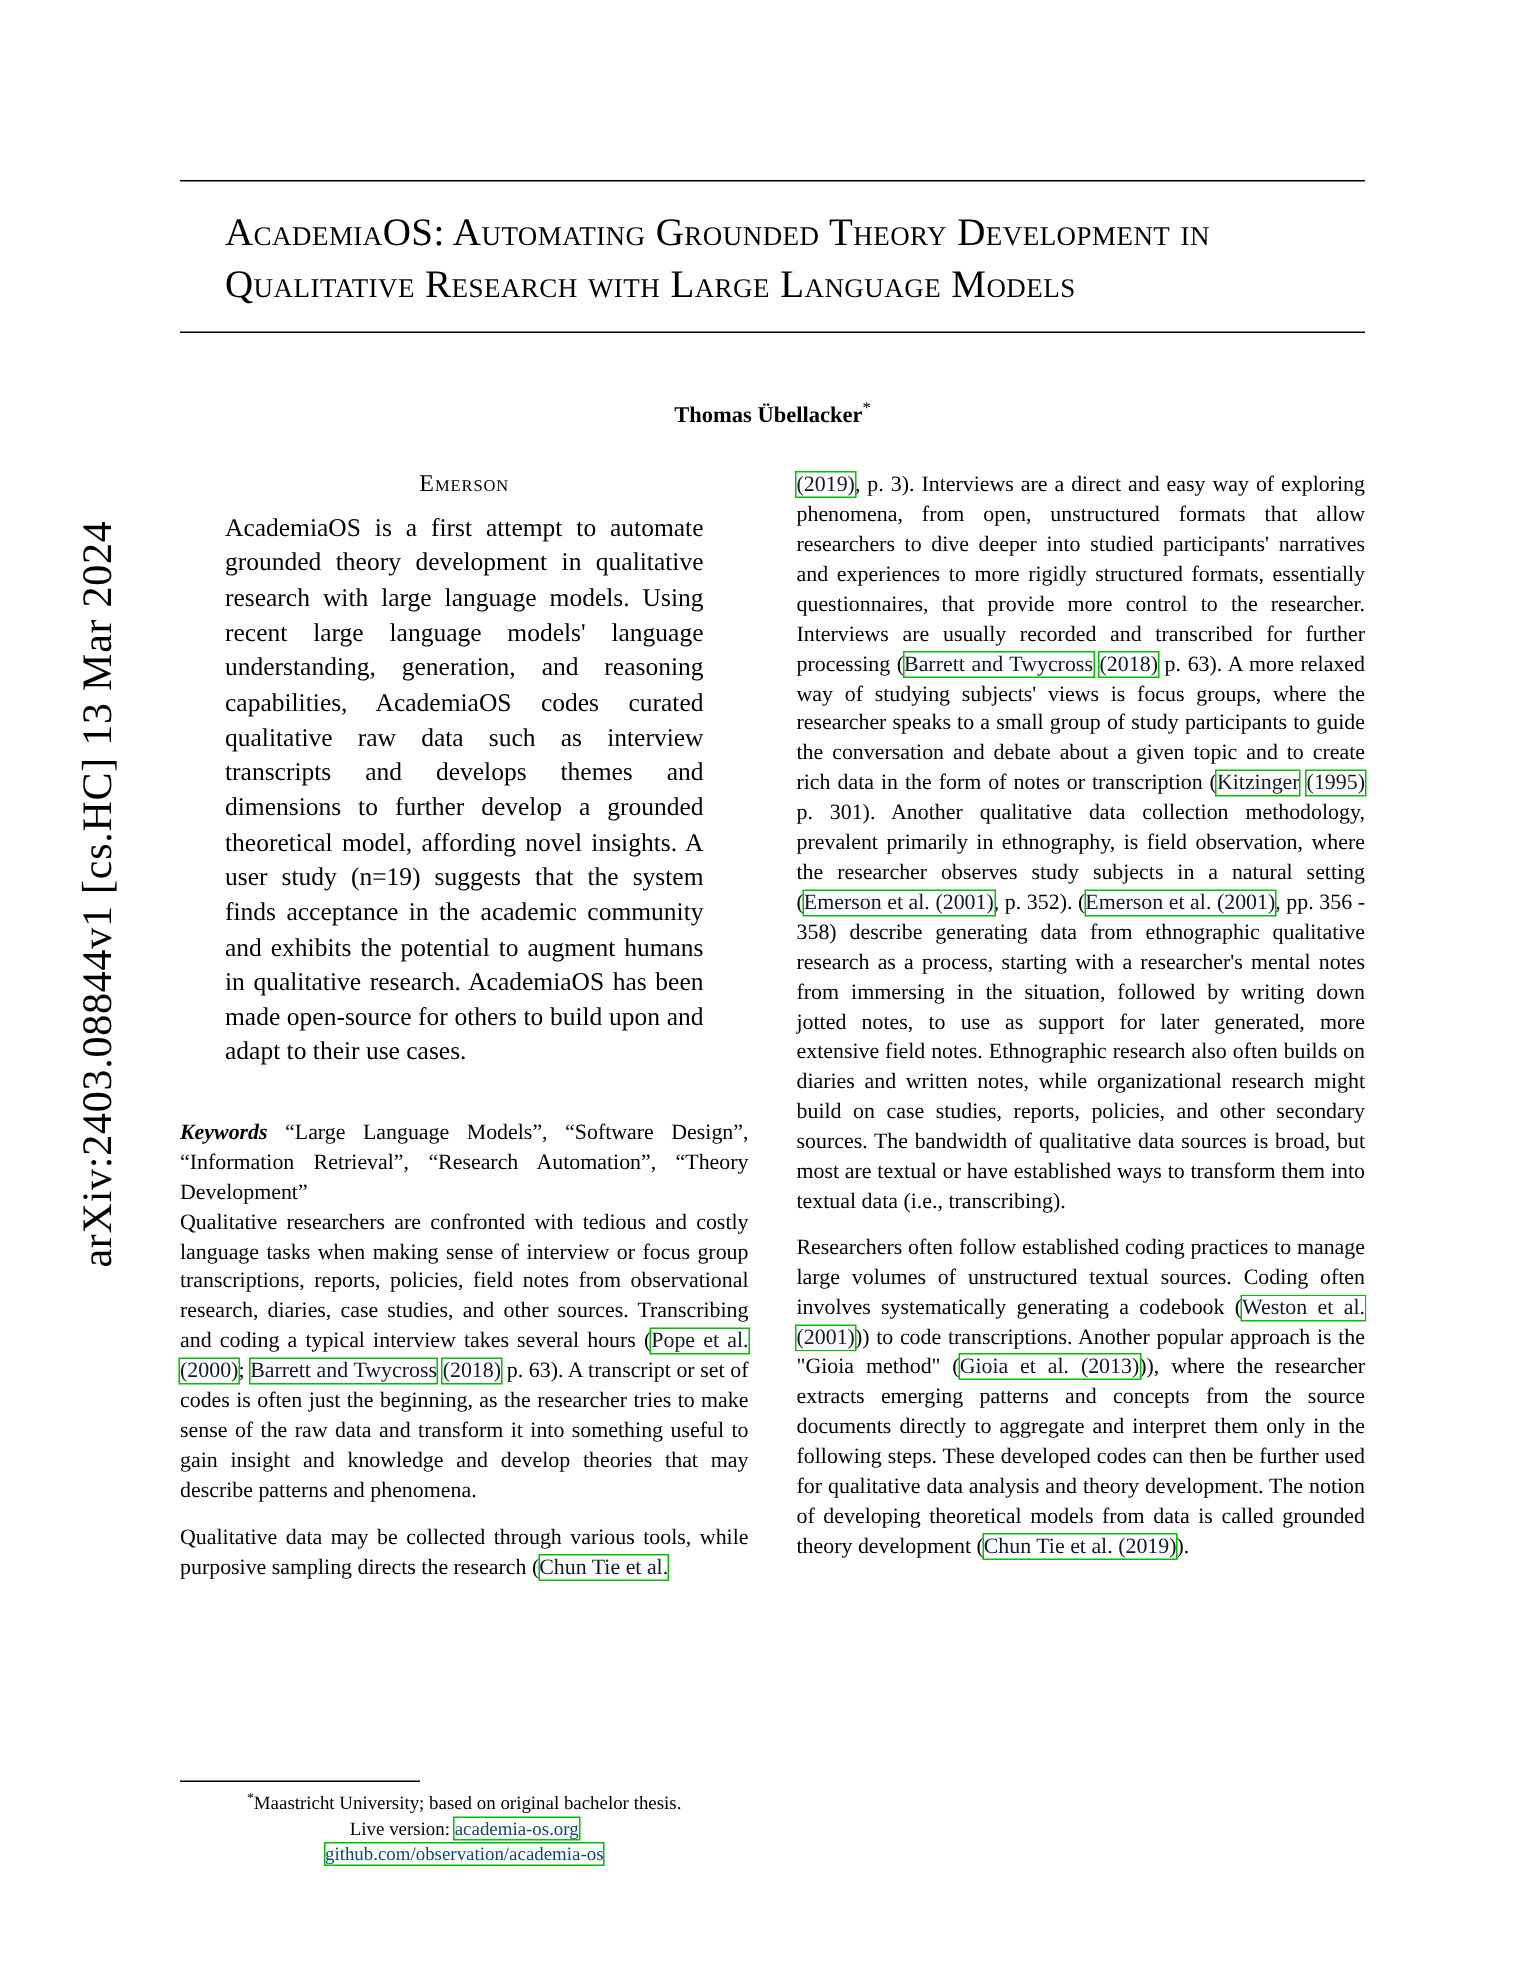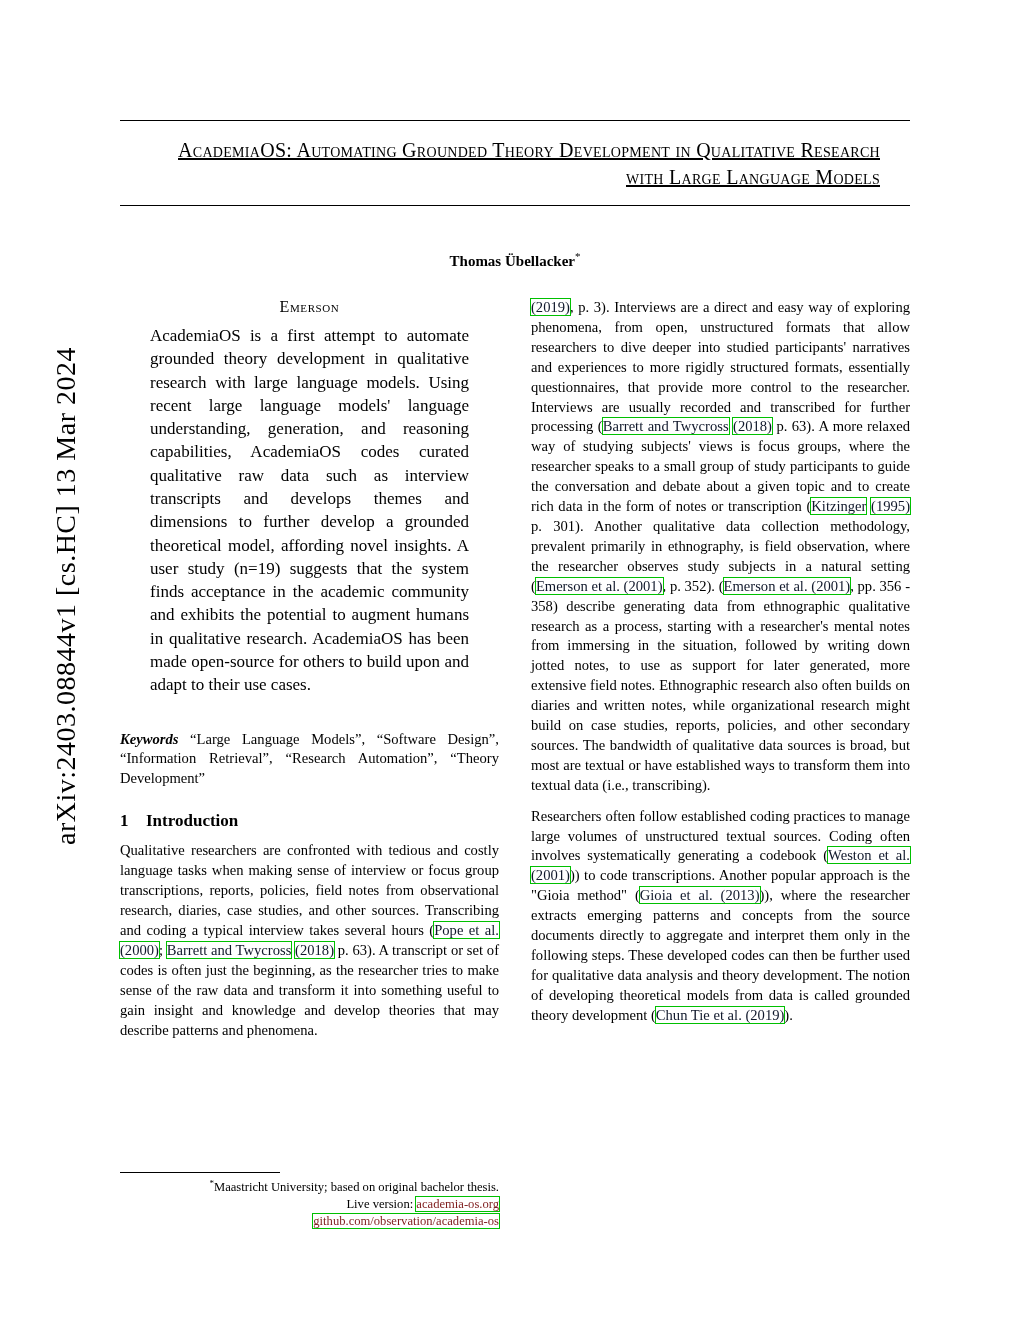--- a/index.html
+++ b/index.html
@@ -38,27 +38,26 @@
     width: 790px;
   }
 
   .rule {
     border: none;
     border-top: 1.6px solid #000;
     margin: 0;
   }
 
   .title {
-    text-align: right;
-    font-size: 20px;
+    text-align: left;
+    font-size: 26px;
     line-height: 1.35;
     padding: 16px 30px 14px 30px;
     font-variant: small-caps;
     letter-spacing: 0.3px;
-    text-decoration: underline;
   }
 
   .author {
     text-align: center;
     font-size: 15px;
     font-weight: bold;
     margin-top: 44px;
     margin-bottom: 28px;
   }
   .author sup { font-weight: normal; font-size: 11px; }
@@ -111,41 +110,41 @@
     margin: 0 0 11px 0;
     hyphens: auto;
   }
 
   .cite {
     color: #0f172a;
     outline: 1px solid #00c000;
     text-decoration: none;
   }
   .lnk {
-    color: #7f1d1d;
+    color: #0c4a6e;
     outline: 1px solid #00c000;
     text-decoration: none;
   }
 
   .footnote-wrap {
     position: absolute;
     left: 0;
     bottom: -178px;
     width: 379px;
   }
   .fn-rule {
     border: none;
     border-top: 0.8px solid #000;
     width: 160px;
     margin: 0 0 5px 0;
   }
   .footnote {
     font-size: 12.6px;
     line-height: 1.33;
-    text-align: right;
+    text-align: center;
   }
   .footnote sup { font-size: 9px; }
 </style>
 </head>
 <body>
 
 <div class="arxiv-stamp">arXiv:2403.08844v1  [cs.HC]  13 Mar 2024</div>
 
 <div class="page">
 
@@ -162,28 +161,28 @@
     <div class="col">
 
       <div class="abstract-head">Emerson</div>
       <div class="abstract-body">AcademiaOS is a first attempt to automate grounded theory development in qualitative research with large language models. Using recent large language models' language understanding, generation, and reasoning capabilities, AcademiaOS codes curated qualitative raw data such as interview transcripts and develops themes and dimensions to further develop a grounded theoretical model, affording novel insights. A user study (n=19) suggests that the system finds acceptance in the academic community and exhibits the potential to augment humans in qualitative research. AcademiaOS has been made open-source for others to build upon and adapt to their use cases.</div>
 
       <div class="keywords">
         <b>Keywords</b>
         <span>“Large Language Models”, “Software Design”, “Information Retrieval”, “Research Automation”, “Theory Development”</span>
       </div>
 
-      <h2 class="section">
-        <span class="num">1</span><span>Introduction</span>
-      </h2>
 
       <p class="body">
         <span>Qualitative researchers are confronted with tedious and costly language tasks when making sense of interview or focus group transcriptions, reports, policies, field notes from observational research, diaries, case studies, and other sources. Transcribing and coding a typical interview takes several hours (</span><a class="cite" href="#">Pope et al.</a> <a class="cite" href="#">(2000)</a><span>; </span><a class="cite" href="#">Barrett and Twycross</a> <a class="cite" href="#">(2018)</a><span> p. 63). A transcript or set of codes is often just the beginning, as the researcher tries to make sense of the raw data and transform it into something useful to gain insight and knowledge and develop theories that may describe patterns and phenomena.</span>
       </p>
 
+      <p class="body">
+        <span>Qualitative data may be collected through various tools, while purposive sampling directs the research (</span><a class="cite" href="#">Chun Tie et al.</a>
+      </p>
 
       <div class="footnote-wrap">
         <hr class="fn-rule">
         <div class="footnote">
           <sup>*</sup><span>Maastricht University; based on original bachelor thesis.</span><br>
           <span>Live version: </span><a class="lnk" href="#">academia-os.org</a><br>
           <a class="lnk" href="#">github.com/observation/academia-os</a>
         </div>
       </div>
 

